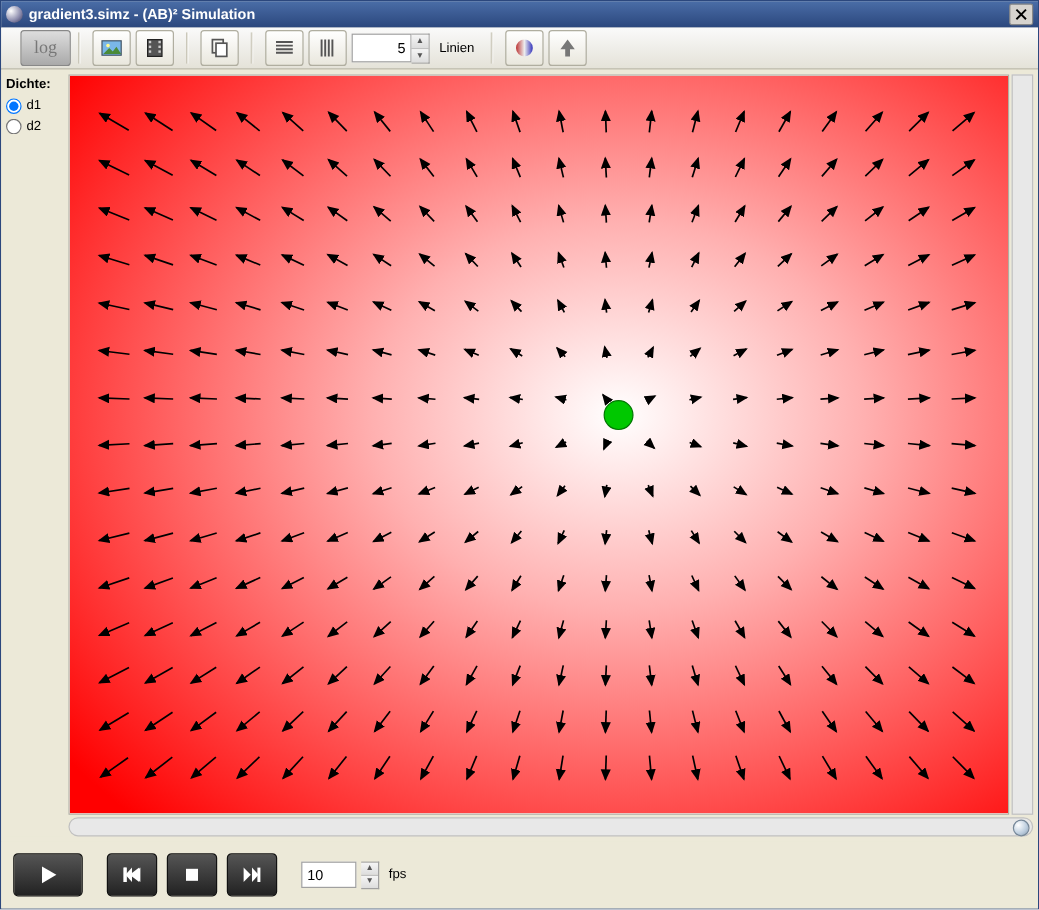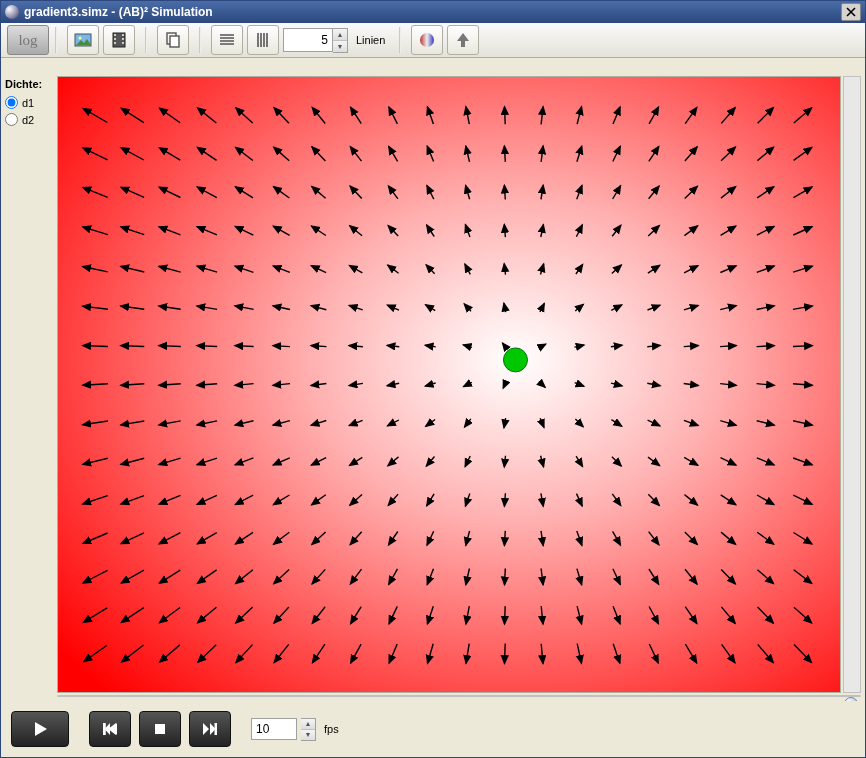--- a/index.html
+++ b/index.html
@@ -1,36 +1,36 @@
 <!DOCTYPE html>
 <html><head>
 <meta charset="utf-8">
 <style>
   html,body{margin:0;padding:0;font-family:Tahoma,Arial,sans-serif;font-size:12px;background:#fff;color:#000;}
   .window{width:866px;height:758px;background:#ece9d8;border:1px solid #2b477d;box-sizing:border-box;display:flex;flex-direction:column;}
   .titlebar{height:22px;background:linear-gradient(#4a6da7,#2b477d);color:#fff;display:flex;align-items:center;padding:0 4px;font-weight:bold;font-size:12px;}
   .titlebar .app-icon{width:14px;height:14px;background:radial-gradient(circle at 30% 30%,#fff,#88a 60%,#335);border-radius:50%;margin-right:5px;}
   .titlebar .spacer{flex:1;}
   .titlebar .close{width:18px;height:16px;background:#d6d3ce;border:1px solid #888;display:flex;align-items:center;justify-content:center;color:#000;font-weight:bold;font-size:12px;border-radius:2px;}
-  .toolbar{height:34px;background:linear-gradient(#fafafa,#e4e2d8);border-bottom:1px solid #b0aea0;display:flex;align-items:center;padding:0 6px;gap:4px;}
+  .toolbar{height:34px;background:linear-gradient(#fafafa,#e4e2d8);border-bottom:1px solid #b0aea0;display:flex;align-items:center;padding:0 16px;gap:4px;}
   .tb-group{display:flex;align-items:center;gap:4px;padding:0 4px;}
   .tb-sep{width:2px;height:26px;background:linear-gradient(to right,#bdb9a7,#fff);margin:0 2px;}
   .tb-btn{width:30px;height:28px;background:linear-gradient(#fff,#e9e7dd);border:1px solid #b0aea0;border-radius:3px;display:flex;align-items:center;justify-content:center;}
   .tb-btn svg{width:20px;height:20px;}
   .log-btn{width:40px;height:28px;background:linear-gradient(#ddd,#aaa);border:1px solid #888;border-radius:3px;color:#777;font-size:15px;font-family:Georgia,serif;display:flex;align-items:center;justify-content:center;}
   .spinner{display:flex;align-items:center;}
   .spinner input{width:40px;height:22px;border:1px solid #a0a0a0;background:#fff;text-align:right;padding:0 4px;font-size:12px;}
   .spinner .sp-btns{display:flex;flex-direction:column;border:1px solid #a0a0a0;border-left:none;}
   .spinner .sp-btns div{width:14px;height:11px;background:linear-gradient(#f5f5f5,#ddd);display:flex;align-items:center;justify-content:center;font-size:7px;color:#555;}
   .spinner .sp-btns div:first-child{border-bottom:1px solid #c0c0c0;}
   .lbl{font-size:11px;margin:0 4px;}
-  .content{flex:1;display:flex;overflow:hidden;padding:4px;gap:4px;background:#ece9d8;margin-top:14px;}
+  .content{flex:1;display:flex;overflow:hidden;padding:4px;gap:4px;background:#ece9d8;}
   .side{width:48px;background:#ece9d8;display:flex;flex-direction:column;gap:4px;}
   .side-header{font-size:11px;font-weight:bold;padding:2px 0;}
-  .radio-row{display:flex;align-items:center;gap:4px;font-size:11px;}
+  .radio-row{display:flex;gap:4px;font-size:11px;}
   .radio-row input{margin:0;}
   .viewport-wrap{flex:1;display:flex;flex-direction:column;gap:2px;}
   .viewport{flex:1;background:#fff;border:1px solid #b0aea0;position:relative;overflow:hidden;}
   #vector-field{width:100%;height:100%;display:block;}
   .vscroll{width:16px;background:#e8e8e8;border:1px solid #c0c0c0;display:flex;flex-direction:column;}
   .vscroll .track{flex:1;}
   .hscroll-row{display:flex;height:16px;}
   .hscroll{flex:1;background:#e8e8e8;border:1px solid #c0c0c0;position:relative;border-radius:8px;}
   .hscroll .thumb{position:absolute;right:2px;top:1px;width:12px;height:12px;border-radius:50%;background:radial-gradient(circle at 30% 30%,#fff,#bcd 60%,#89a);border:1px solid #789;}
   .playbar{height:48px;background:#ece9d8;display:flex;align-items:center;padding:4px 10px;gap:20px;}

